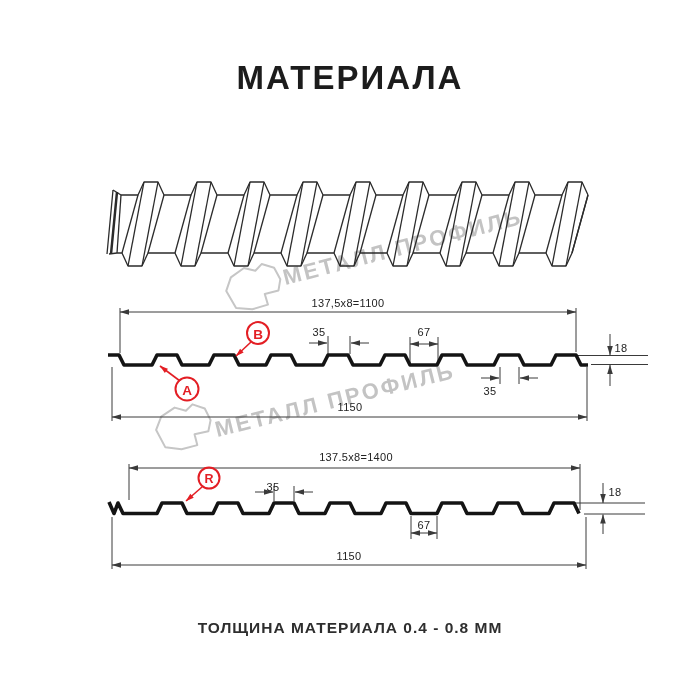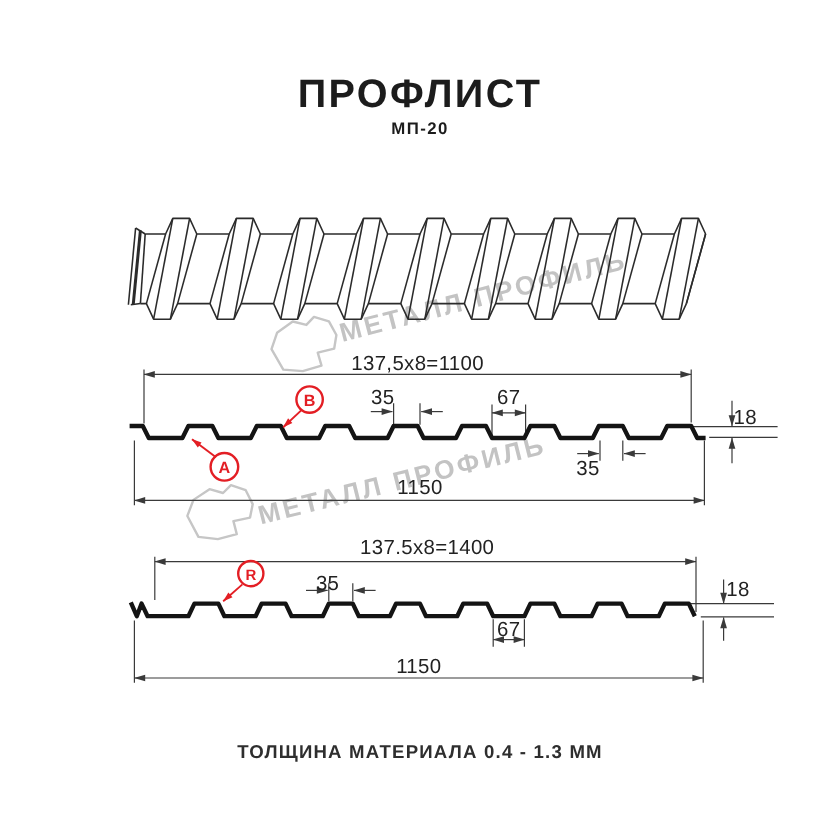--- a/index.html
+++ b/index.html
@@ -13,31 +13,30 @@
          font-size:15.5px;font-weight:600;letter-spacing:1px;color:#2e2e2e;}
   .wm-text{position:absolute;white-space:nowrap;font-weight:700;font-size:22px;
          letter-spacing:2.5px;color:#c3c3c3;line-height:20px;transform-origin:0 100%;}
   #wm-text-1{left:286px;top:268px;transform:rotate(-14.5deg);}
   #wm-text-2{left:218px;top:420px;transform:rotate(-14deg);}
   .wm-logo{position:absolute;}
   #wm-logo-1{left:224px;top:262px;transform:rotate(-6deg);}
   #wm-logo-2{left:153px;top:402px;transform:rotate(-4deg);}
   #drawing{position:absolute;left:0;top:0;}
   .lbl{position:absolute;transform:translate(-50%,-50%);white-space:nowrap;
-       font-size:17px;color:#222;letter-spacing:0.3px;text-align:right;}
+       font-size:11px;color:#222;letter-spacing:0.3px;text-align:right;}
   .circle-letter{position:absolute;transform:translate(-50%,-50%);
        color:#e31e24;font-weight:700;font-size:13.5px;}
 </style>
 </head>
 <body>
 
 <div id="stage">
 
-  <div class="title">ПРОФЛИСТ</div>
-  <div class="subtitle">МП-20</div>
+  <div class="title">МАТЕРИАЛА</div>
 
   <svg id="wm-logo-1" class="wm-logo" width="60" height="50" viewBox="0 0 60 50">
     <polygon points="10,44 2,26 8,13 22,5 33,9 40,3 52,8 57,20 54,31 40,33 42,44 26,47" fill="none" stroke="#c6c6c6" stroke-width="2" stroke-linejoin="round"></polygon>
   </svg>
   <span id="wm-text-1" class="wm-text">МЕТАЛЛ ПРОФИЛЬ</span>
 
   <svg id="wm-logo-2" class="wm-logo" width="62" height="50" viewBox="0 0 60 50">
     <polygon points="10,44 2,26 8,13 22,5 33,9 40,3 52,8 57,20 54,31 40,33 42,44 26,47" fill="none" stroke="#c6c6c6" stroke-width="2" stroke-linejoin="round"></polygon>
   </svg>
   <span id="wm-text-2" class="wm-text">МЕТАЛЛ ПРОФИЛЬ</span>
@@ -176,14 +175,14 @@
   <span class="circle-letter" style="left:187px;top:389.5px;">A</span>
   <span class="circle-letter" style="left:258px;top:333.5px;">B</span>
 
   <span class="lbl" style="left:356px;top:457px;">137.5x8=1400</span>
   <span class="lbl" style="left:273px;top:487px;">35</span>
   <span class="lbl" style="left:424px;top:525px;">67</span>
   <span class="lbl" style="left:615px;top:492px;">18</span>
   <span class="lbl" style="left:349px;top:556px;">1150</span>
   <span class="circle-letter" style="left:209px;top:478.5px;font-size:12.5px;">R</span>
 
-  <div class="footer-note">ТОЛЩИНА МАТЕРИАЛА 0.4 - 1.3 ММ</div>
+  <div class="footer-note">ТОЛЩИНА МАТЕРИАЛА 0.4 - 0.8 ММ</div>
 </div>
 
 </body></html>

